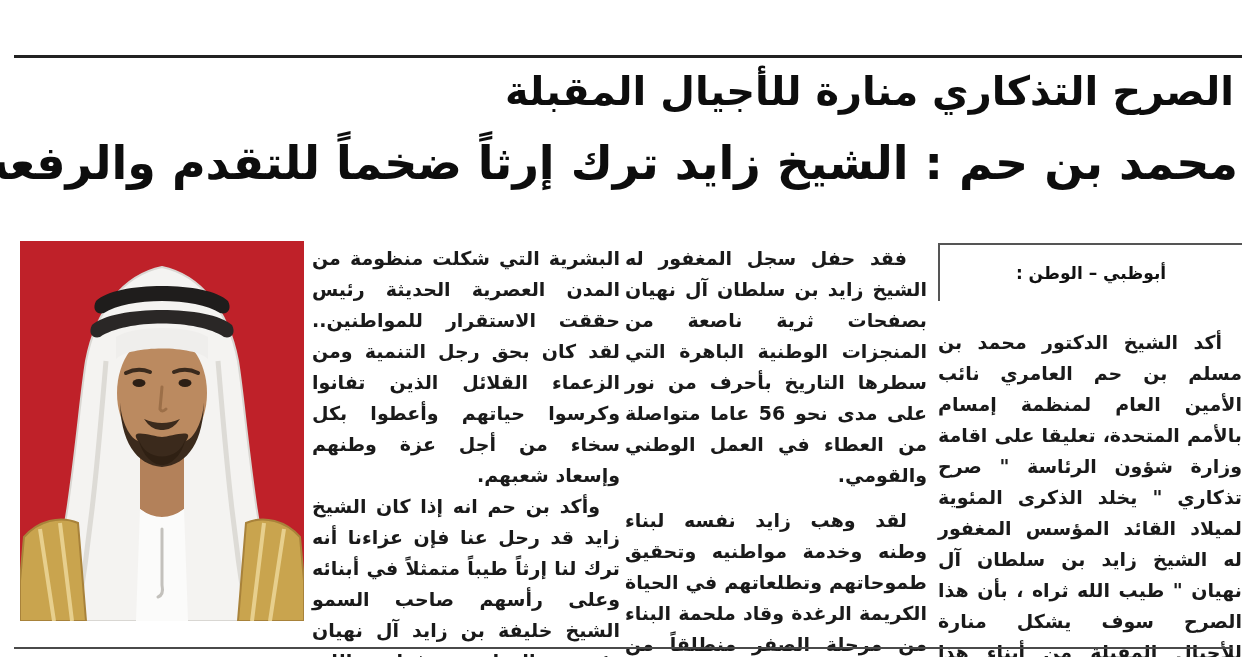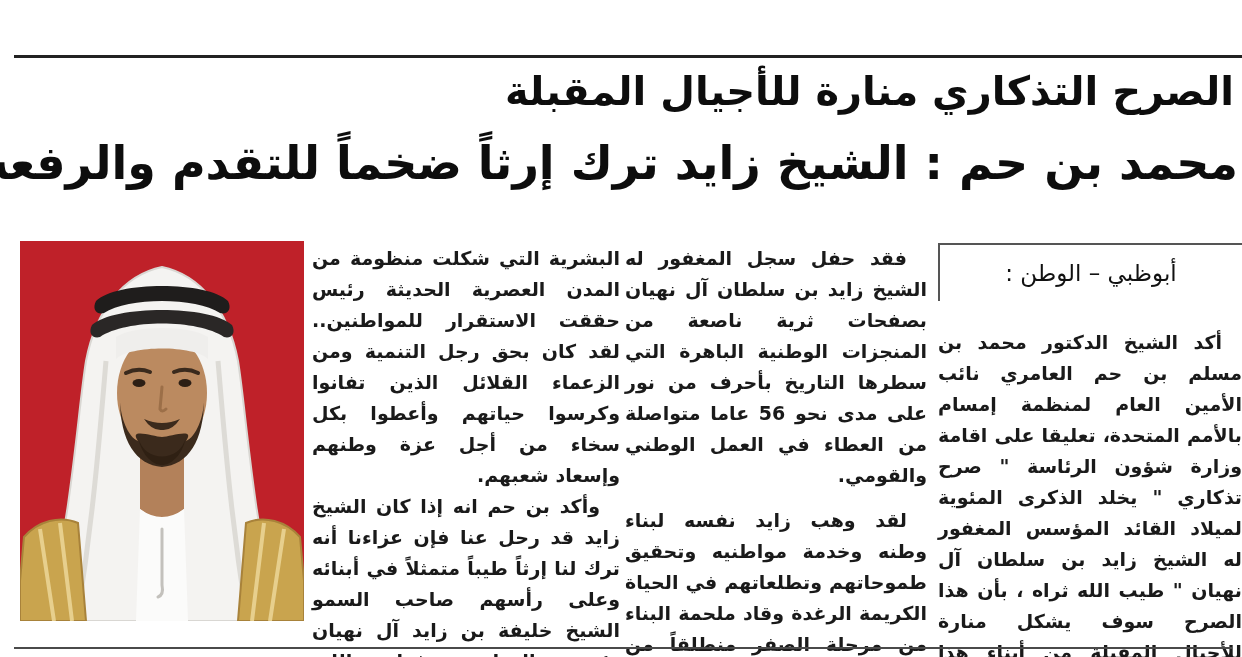--- a/index.html
+++ b/index.html
@@ -71,22 +71,22 @@
     border-right: 2px solid #555555;
     border-right-width: 0;
     border-left: 2px solid #555555;
     height: 56px;
     margin-bottom: 26px;
     display: flex;
     align-items: center;
     justify-content: center;
   }
   .byline-text {
-    font-size: 23px;
-    font-weight: 400;
+    font-size: 17px;
+    font-weight: 700;
     color: #111111;
     text-indent: 0;
   }
   .photo-frame {
     position: absolute;
     left: 20px; top: 241px;
     width: 284px; height: 380px;
     overflow: hidden;
   }
   .photo-frame svg { display: block; }

